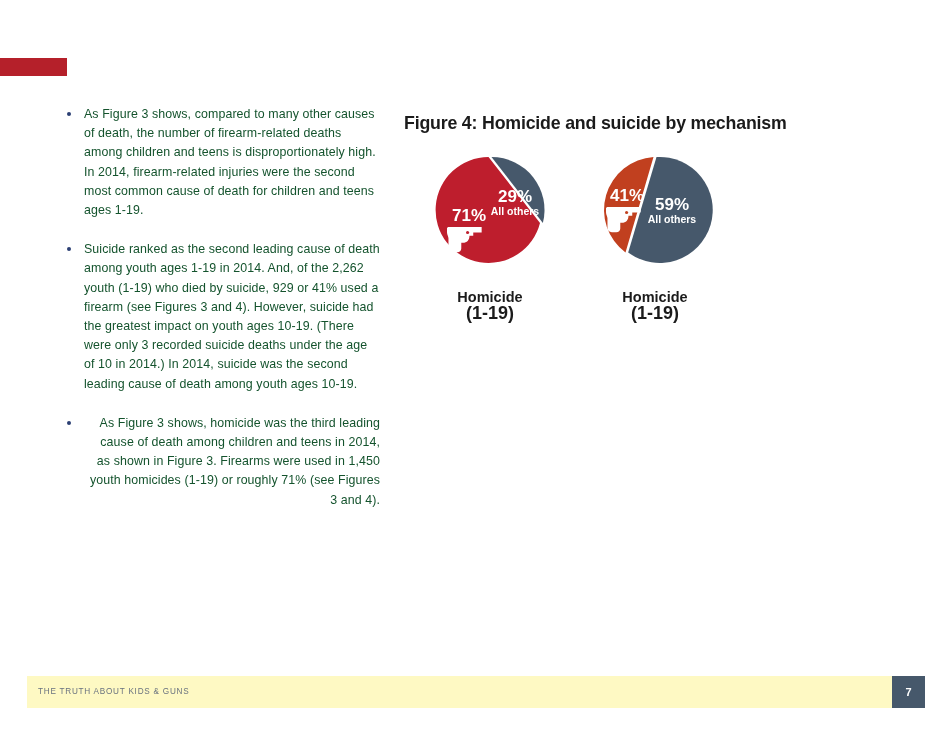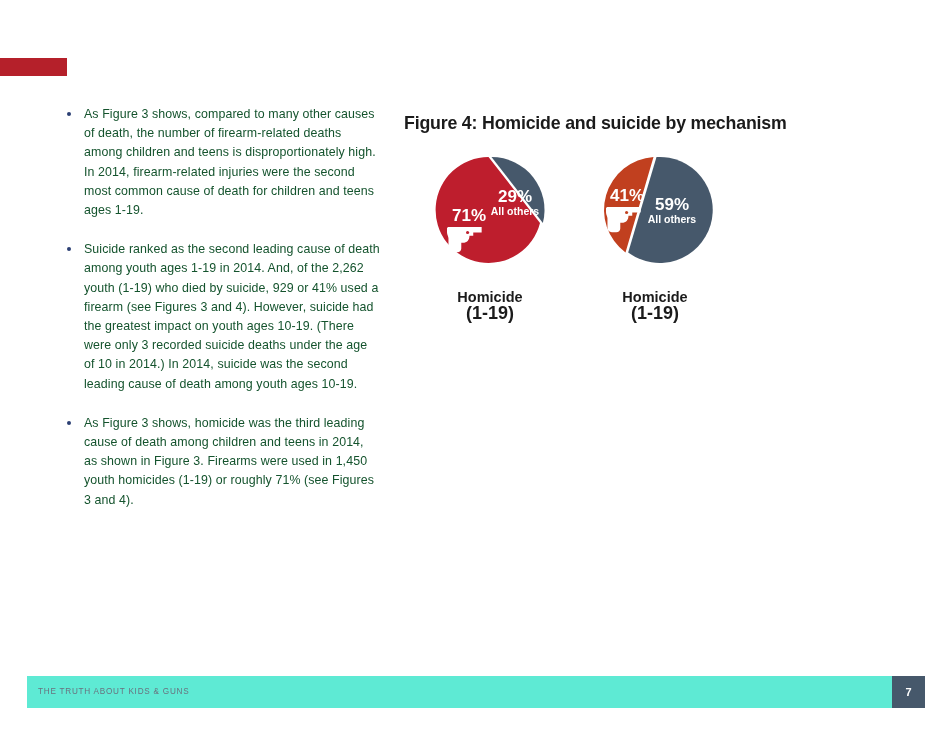--- a/index.html
+++ b/index.html
@@ -34,21 +34,21 @@
   }
   .bullet-item {
     position: relative;
     padding-left: 22px;
     margin-bottom: 20px;
     color: #14532d;
     font-size: 12.4px;
     line-height: 19.2px;
     letter-spacing: 0.1px;
   }
-  .bullet-item:last-child { margin-bottom: 4px; }
+  .bullet-item:last-child { margin-bottom: 4px; text-align: right; }
   .bullet-dot {
     position: absolute;
     left: 5px;
     top: 7px;
     width: 4px;
     height: 4px;
     border-radius: 50%;
     background: #2b3f73;
   }
 
@@ -109,21 +109,21 @@
     font-size: 10.5px;
   }
 
   
   .footer-bar {
     position: absolute;
     left: 27px;
     top: 676px;
     width: 865px;
     height: 32px;
-    background: #5eead4;
+    background: #fef9c3;
   }
   .footer-text {
     position: absolute;
     left: 11px;
     top: 0;
     height: 32px;
     line-height: 32px;
     font-size: 8.2px;
     letter-spacing: 0.75px;
     color: #69727f;

